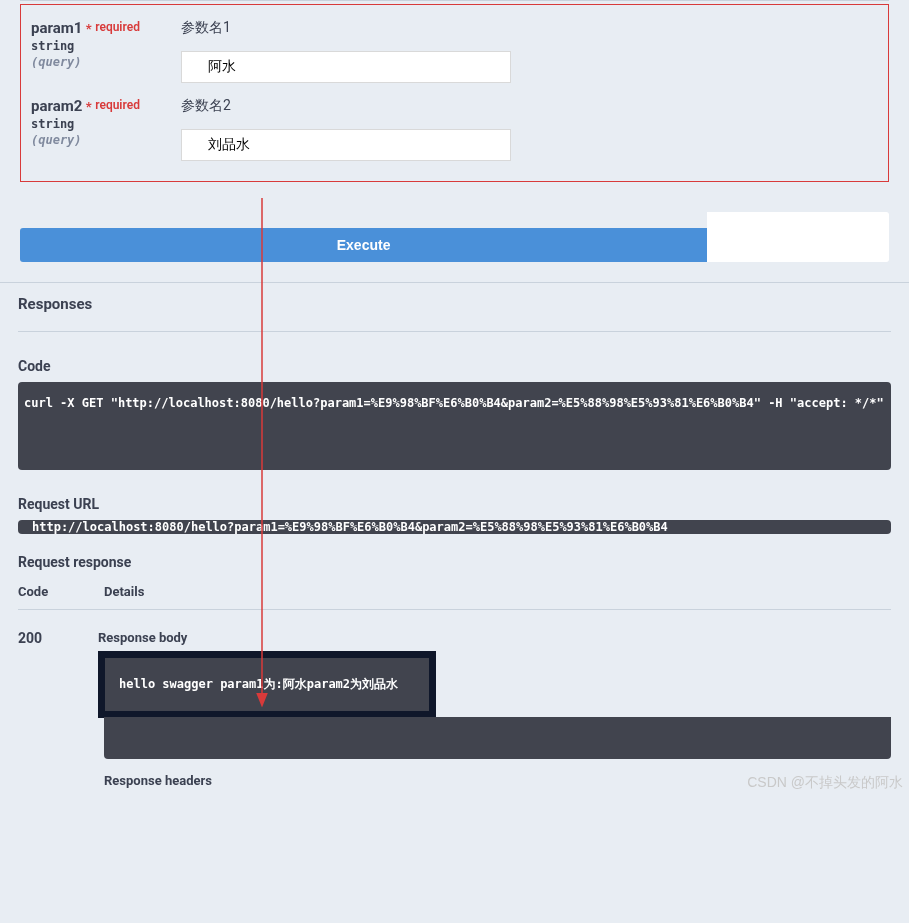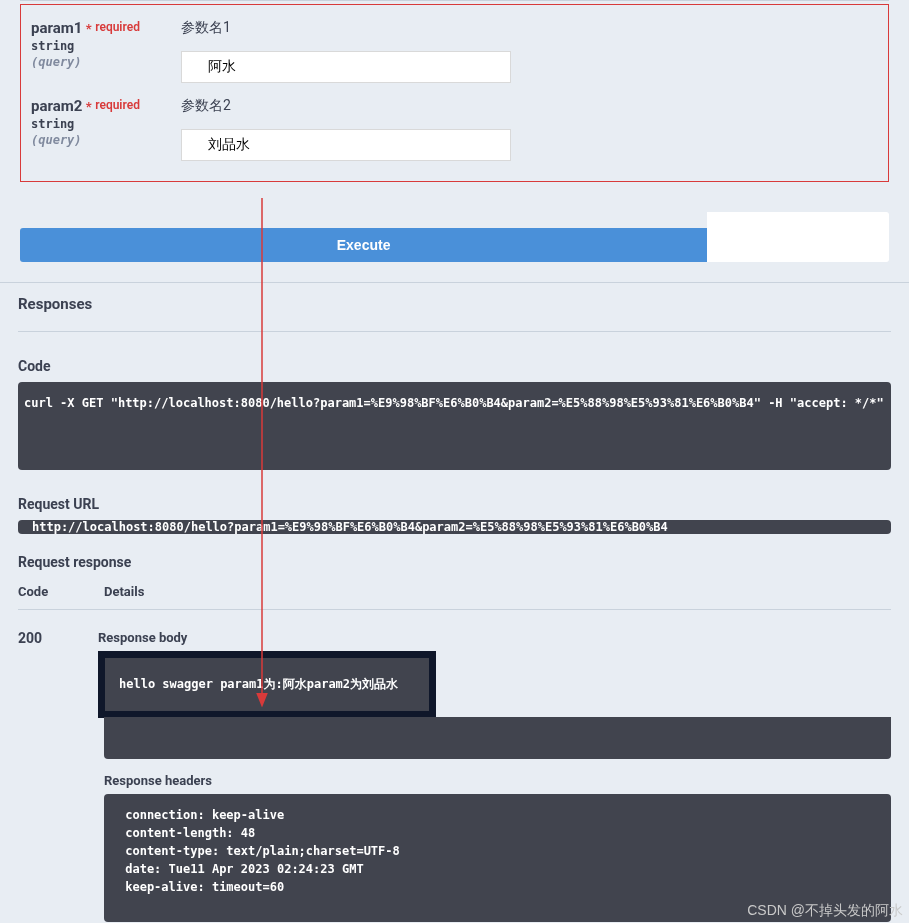--- a/index.html
+++ b/index.html
@@ -175,25 +175,20 @@
       <div class="code-val">200</div>
       <div class="resp-body-col">
 
         <div class="resp-body-label" style="margin-left:-6px;">Response body</div>
         <div class="body-outline">
           <div class="body-block">hello swagger param1为:阿水param2为刘品水</div>
         </div>
         <div class="body-block-tail"></div>
 
         <div class="resp-body-label" style="margin-top:14px;">Response headers</div>
-        <div class="headers-block"> connection: keep-alive 
- content-length: 48 
- content-type: text/plain;charset=UTF-8 
- date: Tue11 Apr 2023 02:24:23 GMT 
- keep-alive: timeout=60 </div>
 
       </div>
     </div>
 
   </div>
 
 </div>
 
 <svg class="arrow-svg">
   <defs>

